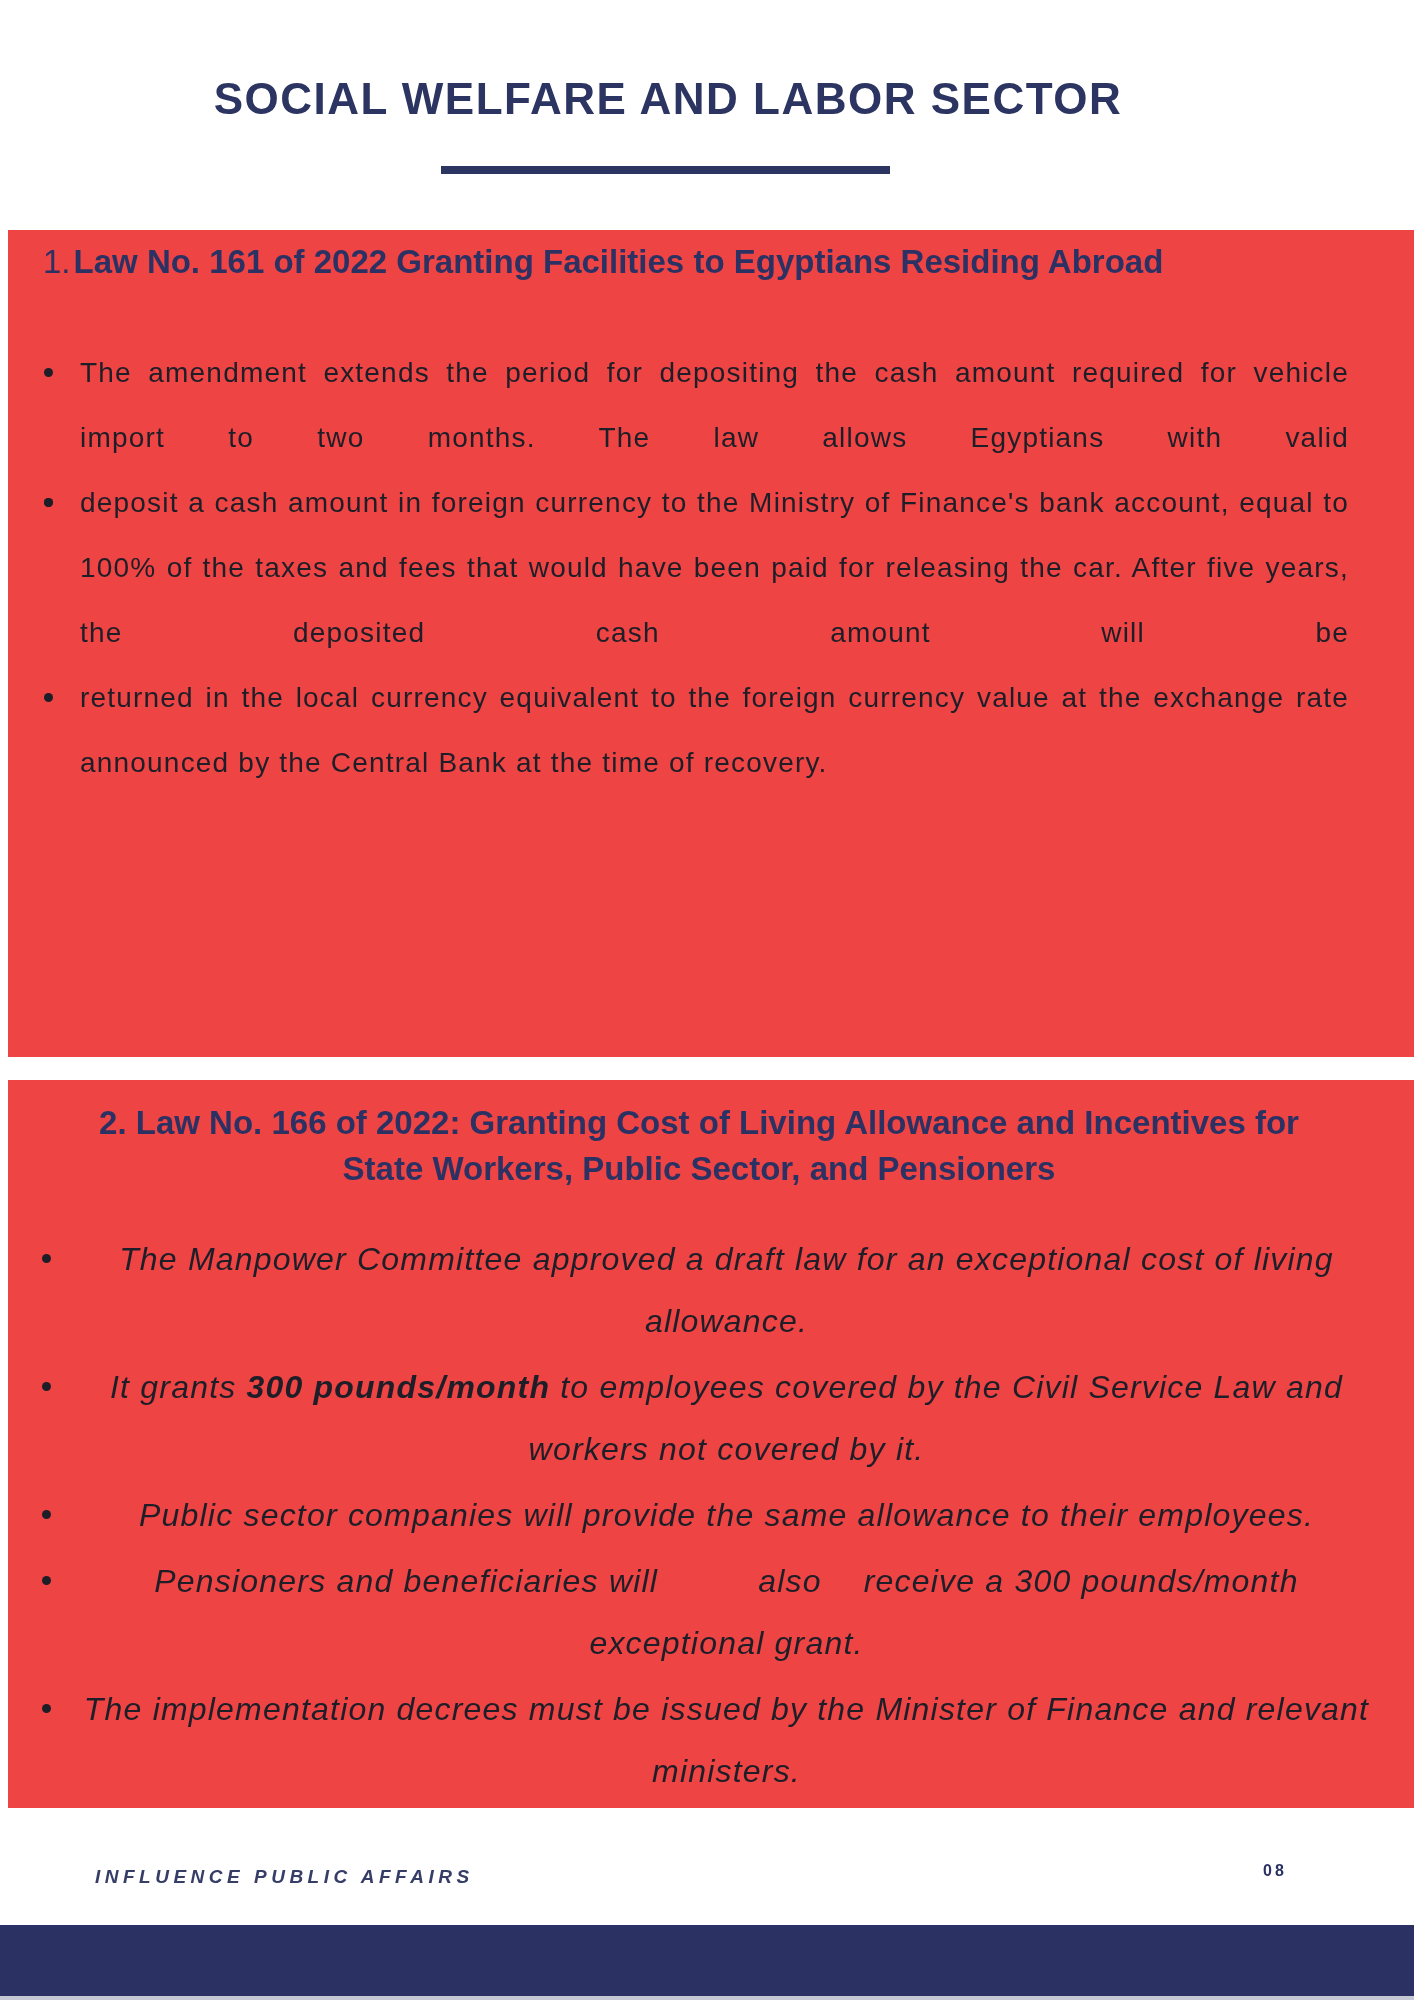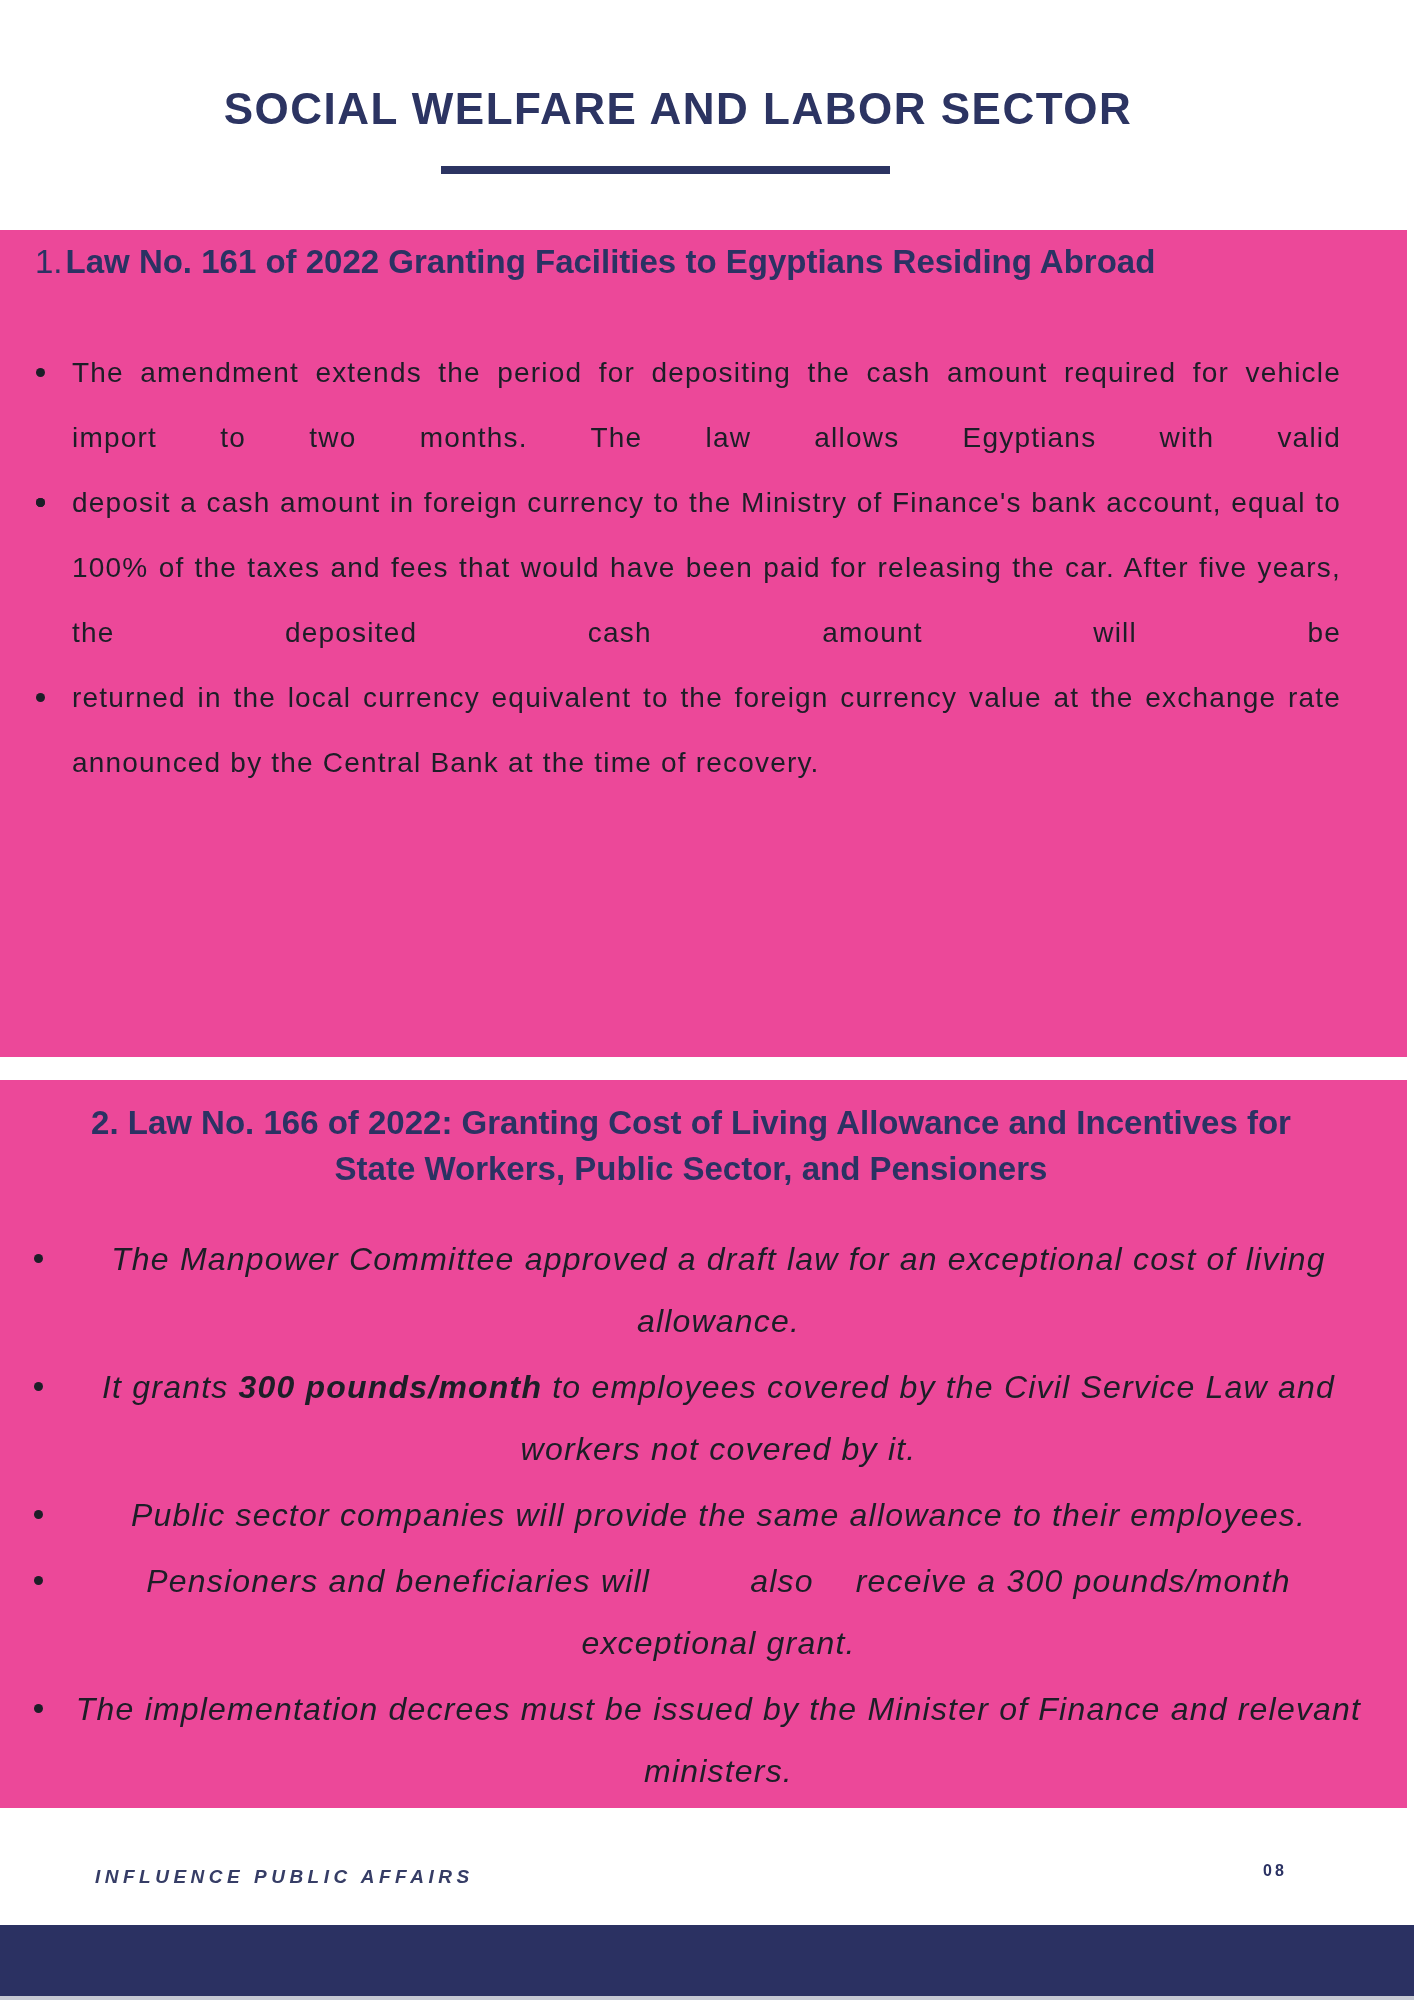--- a/index.html
+++ b/index.html
@@ -13,33 +13,33 @@
   }
   .page-title{
     position:absolute;
     top:72px; left:0;
     width:1332px;
     text-align:center;
     font-size:44px;
     font-weight:700;
     letter-spacing:1.5px;
     color:#2c3462;
-    margin:12px;
+    margin:2px;
   }
   .title-underline{
     position:absolute;
     top:166px; left:441px;
     width:449px; height:8px;
     background:#2c3462;
   }
   .section-box{
     position:absolute;
-    left:0;
+    left:8px;
     width:1407px;
-    background:#ec4899;
+    background:#ef4444;
     box-sizing:border-box;
   }
   .box1{ top:230px; height:827px; padding:10px 66px 0 35px; }
   .box2{ top:1080px; height:728px; padding:20px 40px 0 15px;text-align:center; }
   .sec-heading{
     margin:0;
     font-size:33px;
     line-height:44px;
     font-weight:700;
     color:#2b3263;

